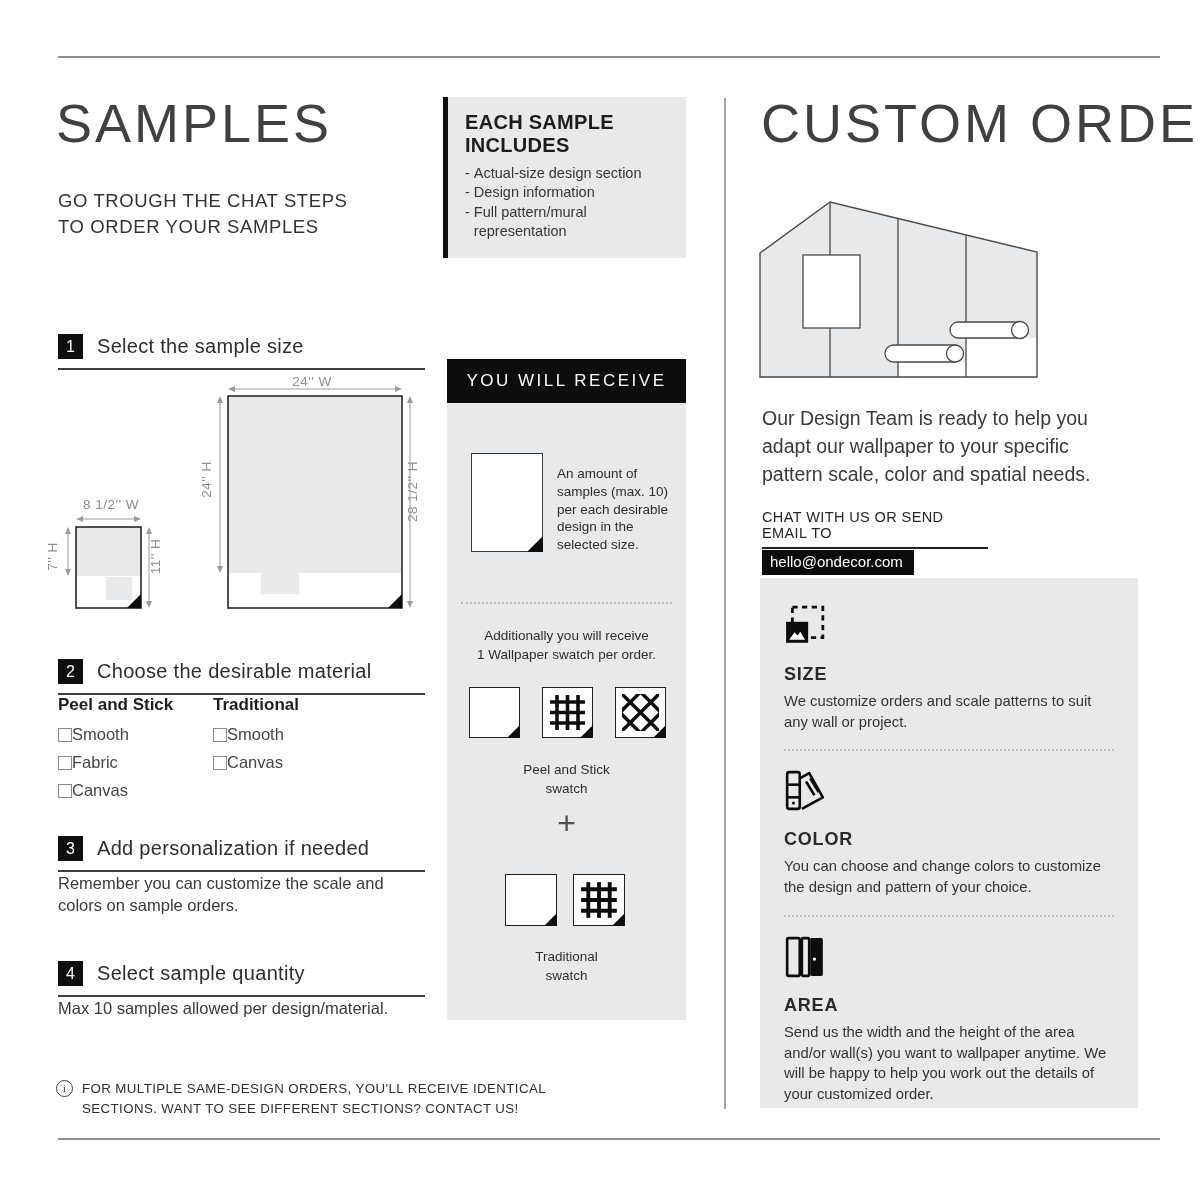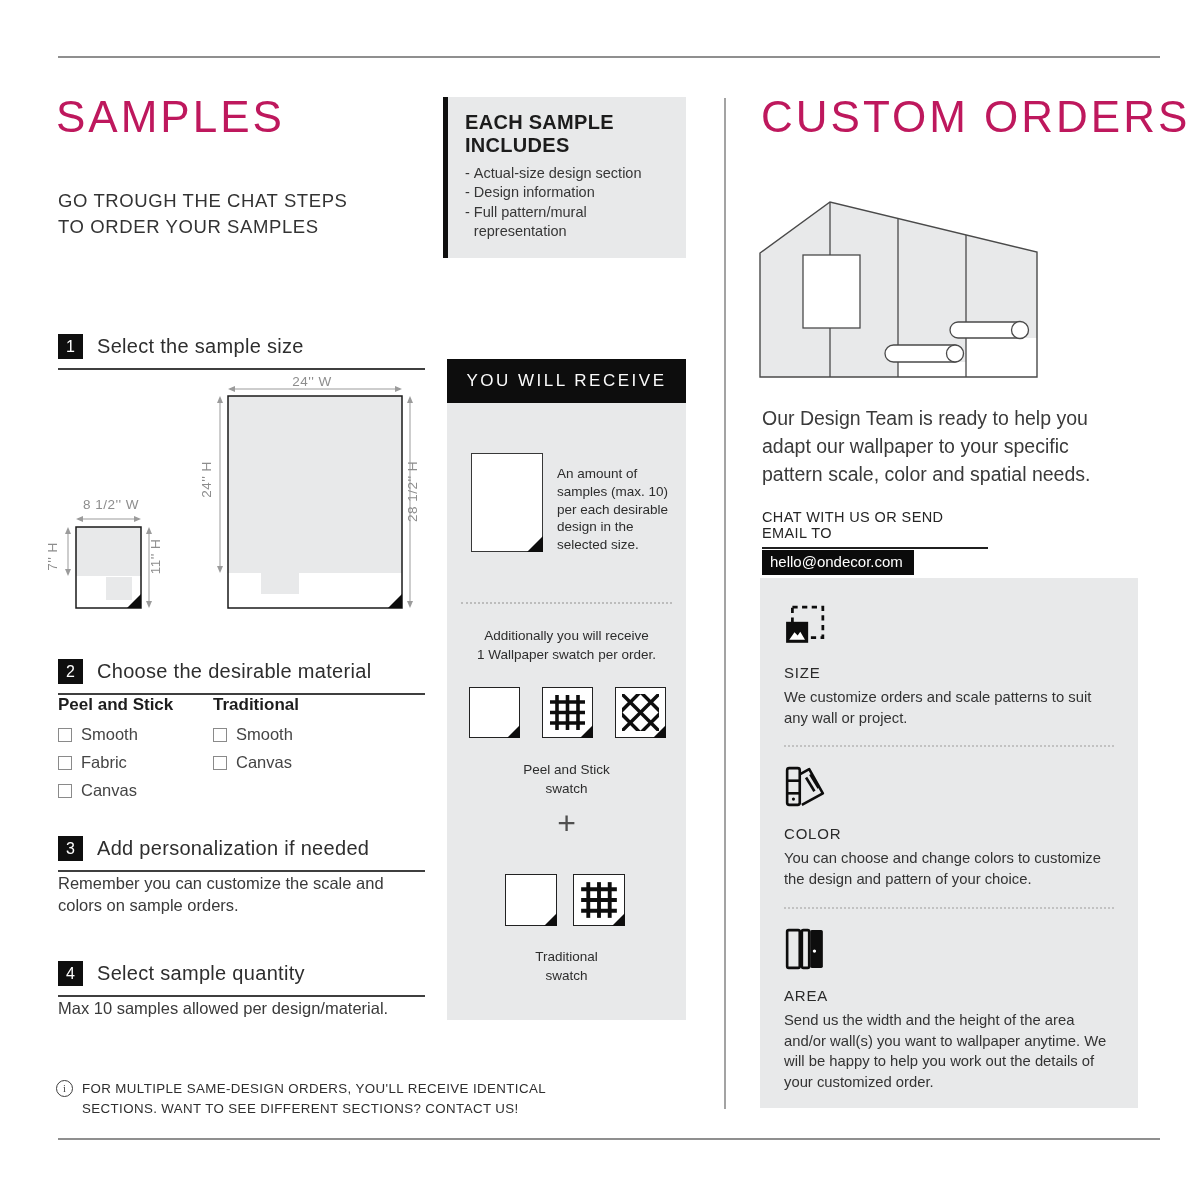--- a/index.html
+++ b/index.html
@@ -2,36 +2,36 @@
 <html><head>
 <meta charset="utf-8">
 <style>
   html,body{margin:0;padding:0;background:#ffffff;}
   .canvas{position:relative;width:1200px;height:1200px;background:#fff;
           font-family:"Liberation Sans","DejaVu Sans",sans-serif;color:#2e2e2e;overflow:hidden;}
   .abs{position:absolute;}
   .hrule{position:absolute;height:2px;background:#8f8f8f;}
   .vrule{position:absolute;width:2px;background:#a3a3a3;}
 
-  .big-title{font-size:44px;letter-spacing:3px;color:#be185d;font-weight:400;white-space:nowrap;}
+  .big-title{font-size:54px;letter-spacing:3px;color:#404040;font-weight:400;white-space:nowrap;}
   .intro{font-size:18.5px;line-height:1.38;letter-spacing:0.6px;color:#333;}
 
   .step-header{display:flex;align-items:center;gap:14px;width:367px;
                padding-bottom:9px;border-bottom:2px solid #3f3f3f;}
   .step-num{width:25px;height:25px;background:#0f0f0f;color:#fff;font-size:16px;
             display:flex;align-items:center;justify-content:center;flex:0 0 auto;}
   .step-title{font-size:20px;color:#2e2e2e;letter-spacing:0.3px;white-space:nowrap;}
   .step-body{font-size:16.5px;line-height:1.35;color:#3a3a3a;}
 
   .dim-label{position:absolute;font-size:13.5px;color:#8d8d8d;letter-spacing:0.5px;
              text-align:center;white-space:nowrap;}
   .rot{transform:rotate(-90deg);transform-origin:center center;}
 
   .mat-col .mat-head{font-size:17px;font-weight:bold;color:#1d1d1d;margin-bottom:10px;}
-  .mat-opt{display:flex;align-items:center;gap:9px;margin-bottom:9px;}
+  .mat-opt{display:flex;align-items:center;margin-bottom:9px;}
   .mat-box{width:12px;height:12px;border:1.5px solid #8a8a8a;background:#fff;flex:0 0 auto;}
   .mat-label{font-size:16.5px;color:#454545;}
 
   .footnote{display:flex;gap:9px;align-items:flex-start;width:500px;}
   .info-circle{width:15px;height:15px;border:1.5px solid #3d3d3d;border-radius:50%;
                font-size:10.5px;color:#3d3d3d;display:flex;align-items:center;justify-content:center;
                flex:0 0 auto;margin-top:1px;font-family:"Liberation Serif","DejaVu Serif",serif;}
   .footnote-text{font-size:13.3px;letter-spacing:0.4px;line-height:1.5;color:#2e2e2e;}
 
   .includes-box{width:243px;background:#e8e9ea;border-left:5px solid #0f0f0f;
@@ -53,21 +53,21 @@
   .swatch{position:relative;width:49px;height:49px;background:#fff;border:1.4px solid #222;flex:0 0 auto;}
   .swatch svg{position:absolute;left:0;top:0;}
   .plus-sign{font-size:32px;color:#4f4f4f;font-weight:400;}
 
   .custom-intro{font-size:19.5px;line-height:1.43;color:#3a3a3a;width:372px;}
   .chat-label{display:inline-block;font-size:14.5px;letter-spacing:0.4px;color:#252525;
               padding-bottom:6px;border-bottom:2px solid #1f1f1f;width:226px;}
   .email-badge{display:inline-block;background:#0b0b0b;color:#fff;font-size:15px;
                padding:3px 11px 5px 8px;margin-top:1px;}
   .features-panel{width:378px;height:530px;background:#e8e9ea;box-sizing:border-box;padding:27px 24px;}
-  .feature-name{font-size:15px;letter-spacing:0.8px;color:#2a2a2a;margin-top:13px;}
+  .feature-name{font-size:18px;letter-spacing:0.8px;color:#2a2a2a;margin-top:13px;font-weight:bold;}
   .feature-text{font-size:14.8px;line-height:1.4;color:#333;margin-top:6px;}
   .feature-div{border-top:2px dotted #c2c2c2;margin:17px 0 19px 0;}
 </style>
 </head>
 <body>
 
 <div class="canvas">
 
   <div class="hrule" style="left:58px;top:56px;width:1102px;"></div>
   <div class="hrule" style="left:58px;top:1138px;width:1102px;"></div>

